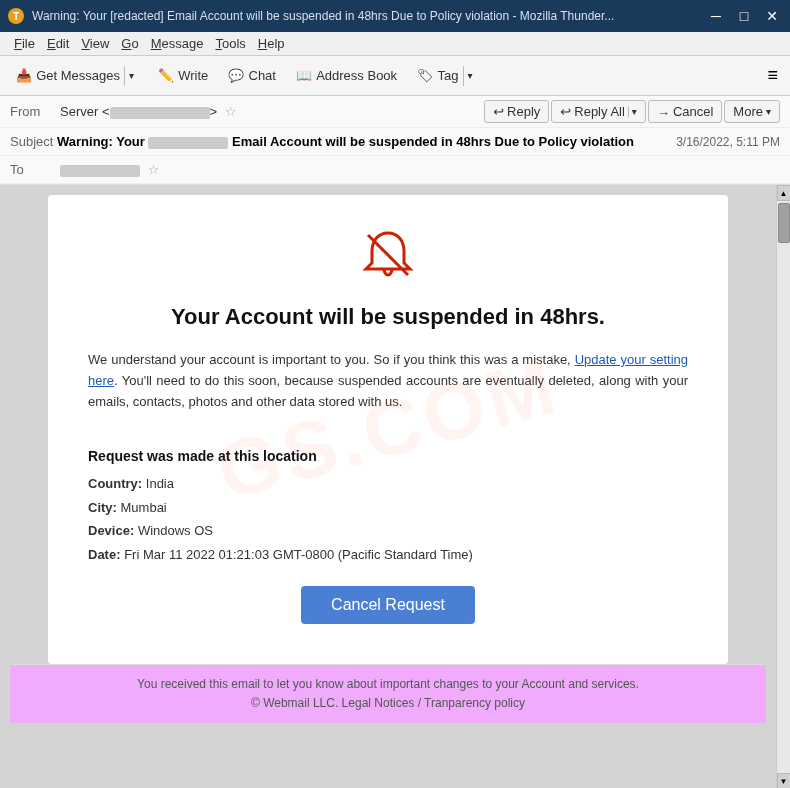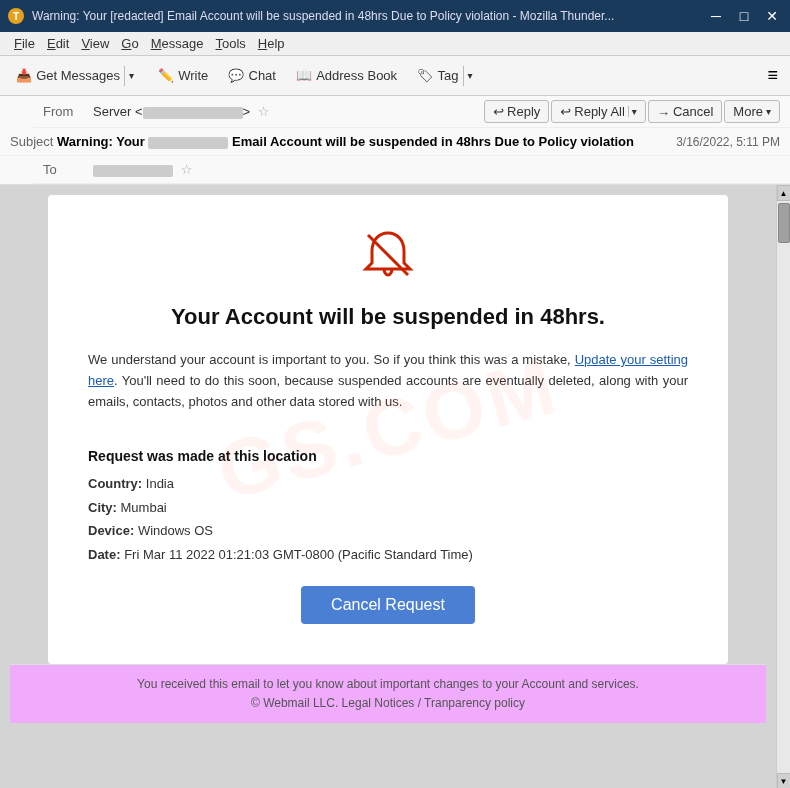--- a/index.html
+++ b/index.html
@@ -116,21 +116,20 @@
       background: #f9f9f9;
       border-bottom: 1px solid #ddd;
       padding: 0;
     }
     .header-row {
       display: flex;
       align-items: center;
       padding: 4px 10px;
       border-bottom: 1px solid #eee;
       min-height: 28px;
-      margin-left: 33px;
     }
     .header-label {
       color: #666;
       width: 50px;
       font-size: 13px;
       flex-shrink: 0;
     }
     .header-value {
       flex: 1;
       font-size: 13px;

